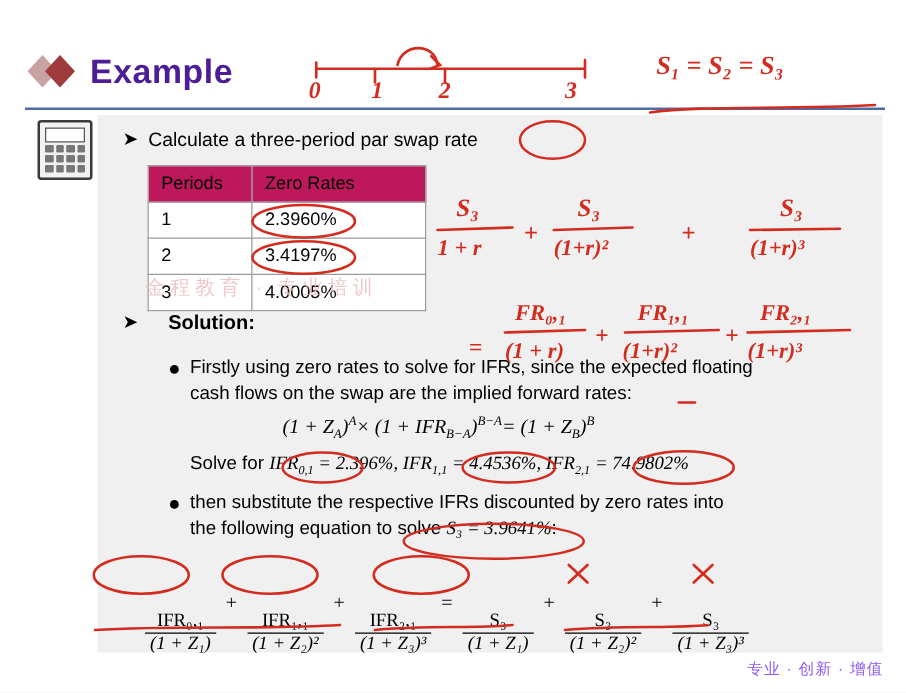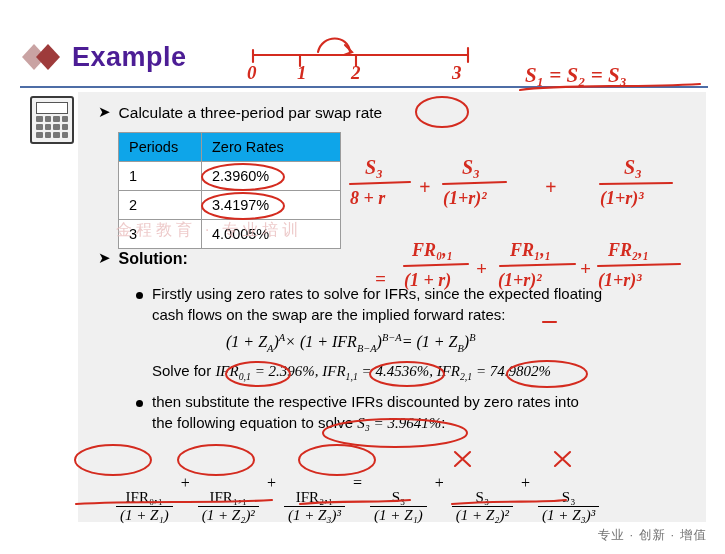--- a/index.html
+++ b/index.html
@@ -38,31 +38,31 @@
   
   .panel{
     position:absolute;left:78px;top:92px;width:628px;height:430px;
     background:#f0f0f0;
   }
   .bullet-row{position:absolute;display:flex;align-items:flex-start;}
   .arrow{color:#000;font-size:15px;margin-right:8px;line-height:1.1;}
   .txt{font-size:15.5px;color:#000;}
   .b-calc{left:20px;top:12px;}
   .b-sol{left:20px;top:158px;}
-  .sol-label{font-weight:bold;font-size:16px;}
+  .sol-label{font-weight:bold;font-size:16px;margin-left:16px;}
   
   table.zr{
     position:absolute;left:40px;top:40px;border-collapse:collapse;
     font-size:14.5px;background:#ffffff;
   }
   table.zr th,table.zr td{
     border:1px solid #9b9b9b;padding:4px 10px;text-align:left;font-weight:normal;
     height:20px;
   }
-  table.zr th{background:#0ea5e9;}
+  table.zr th{background:#be185d;}
   table.zr td.p{width:62px;}
   table.zr td.v{width:118px;}
   
   .watermark{
     position:absolute;left:38px;top:128px;font-size:16px;color:#e8b9b9;
     letter-spacing:4px;white-space:nowrap;opacity:.75;
   }
   
   .dot{position:absolute;width:7px;height:7px;border-radius:50%;background:#000;}
   .sub{position:absolute;font-size:15px;color:#000;line-height:1.35;}
@@ -77,21 +77,21 @@
     position:absolute;left:34px;top:350px;width:560px;
     font-family:"Liberation Serif", serif;font-size:15px;color:#000;
     display:flex;align-items:center;
   }
   .frac{display:inline-flex;flex-direction:column;align-items:center;margin:0 4px;}
   .frac .num{padding:0 4px;margin-top:47px;}
   .frac .den{padding:0 4px;border-top:1.3px solid #000;font-style:italic;}
   .op{margin:0 4px;font-size:16px;}
   
   .footer{
-    position:absolute;right:18px;bottom:10px;color:#737373;font-size:12.5px;
+    position:absolute;right:18px;bottom:10px;color:#8b5cf6;font-size:12.5px;
     letter-spacing:1px;
   }
   
   .ink{position:absolute;left:0;top:0;width:725px;height:554px;pointer-events:none;}
   .htext{
     position:absolute;color:#d42b1f;font-family:"Liberation Serif", serif;
     font-style:italic;font-weight:bold;
   }
 </style>
 </head>
@@ -260,24 +260,24 @@
     <path d="M76 504 C140 500, 210 504, 272 500"></path>
     <path d="M300 504 C340 500, 380 503, 410 500"></path>
     <path d="M452 504 C500 500, 540 503, 566 500"></path>
   </g>
 </svg>
 
 <div class="htext" style="left:247px;top:62px;font-size:19px;">0</div>
 <div class="htext" style="left:297px;top:62px;font-size:19px;">1</div>
 <div class="htext" style="left:351px;top:62px;font-size:19px;">2</div>
 <div class="htext" style="left:452px;top:62px;font-size:19px;">3</div>
-<div class="htext" style="left:525px;top:40px;font-size:21px;margin-top:23px;">S₁ = S₂ = S₃</div>
+<div class="htext" style="left:525px;top:40px;font-size:21px;">S₁ = S₂ = S₃</div>
 
 <div class="htext" style="left:365px;top:156px;font-size:20px;">S₃</div>
-<div class="htext" style="left:350px;top:188px;font-size:18px;">8 + r</div>
+<div class="htext" style="left:350px;top:188px;font-size:18px;">1 + r</div>
 <div class="htext" style="left:419px;top:176px;font-size:20px;">+</div>
 <div class="htext" style="left:462px;top:156px;font-size:20px;">S₃</div>
 <div class="htext" style="left:443px;top:188px;font-size:18px;">(1+r)²</div>
 <div class="htext" style="left:545px;top:176px;font-size:20px;">+</div>
 <div class="htext" style="left:624px;top:156px;font-size:20px;">S₃</div>
 <div class="htext" style="left:600px;top:188px;font-size:18px;">(1+r)³</div>
 
 <div class="htext" style="left:375px;top:268px;font-size:19px;">=</div>
 <div class="htext" style="left:412px;top:240px;font-size:18px;font-style:italic;">FR₀,₁</div>
 <div class="htext" style="left:404px;top:270px;font-size:18px;">(1 + r)</div>

